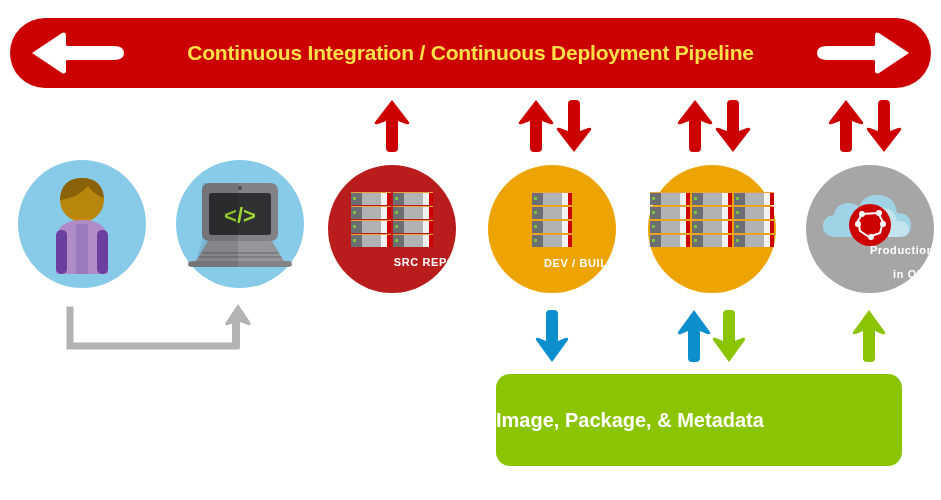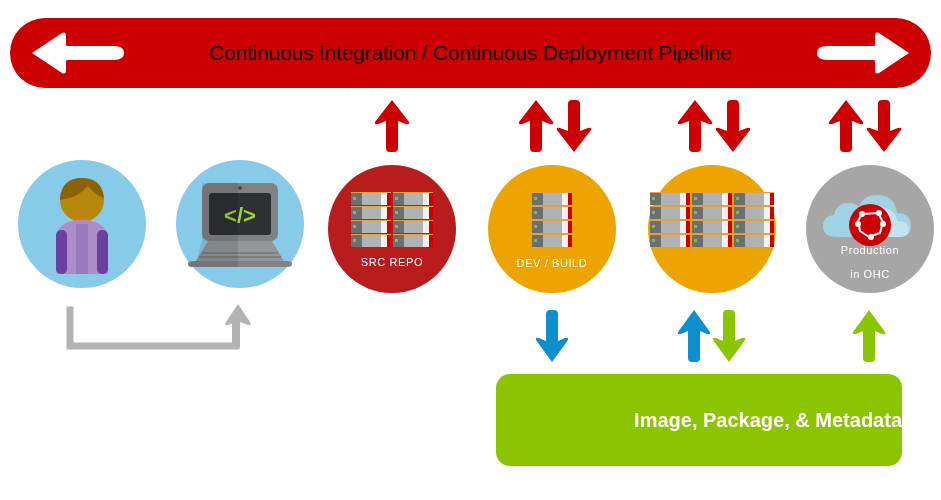--- a/index.html
+++ b/index.html
@@ -31,23 +31,23 @@
   }
   .banner-title {
     position: absolute;
     left: 0;
     top: 0;
     width: 921px;
     height: 70px;
     display: flex;
     align-items: center;
     justify-content: center;
-    color: #000000;
+    color: #fde047;
     font-size: 21px;
-    font-weight: normal;
+    font-weight: bold;
     letter-spacing: -0.2px;
     font-family: "Liberation Sans", sans-serif;
     white-space: nowrap;
   }
   .banner-arrow {
     position: absolute;
     top: 14px;
     width: 92px;
     height: 42px;
   }
@@ -60,24 +60,24 @@
     border-radius: 50%;
     display: flex;
     flex-direction: column;
     align-items: center;
     justify-content: center;
   }
   .node-label {
     position: absolute;
     left: 0;
     width: 100%;
-    text-align: center;
+    text-align: right;
     color: #ffffff;
     font-size: 11px;
-    font-weight: normal;
+    font-weight: bold;
     letter-spacing: 0.6px;
     font-family: "Liberation Sans", sans-serif;
     line-height: 14px;
   }
 
   
   .rack {
     display: flex;
     gap: 2px;
   }
@@ -118,21 +118,21 @@
   .repo-box {
     position: absolute;
     left: 496px;
     top: 374px;
     width: 406px;
     height: 92px;
     background: #8bc400;
     border-radius: 14px;
     display: flex;
     align-items: center;
-    justify-content: flex-end;
+    justify-content: flex-start;
     text-align: center;
     color: #ffffff;
     font-size: 20px;
     font-weight: bold;
     line-height: 27px;
     font-family: "Liberation Sans", sans-serif;
   }
 
   
   .bracket { position: absolute; left: 60px; top: 300px; }

